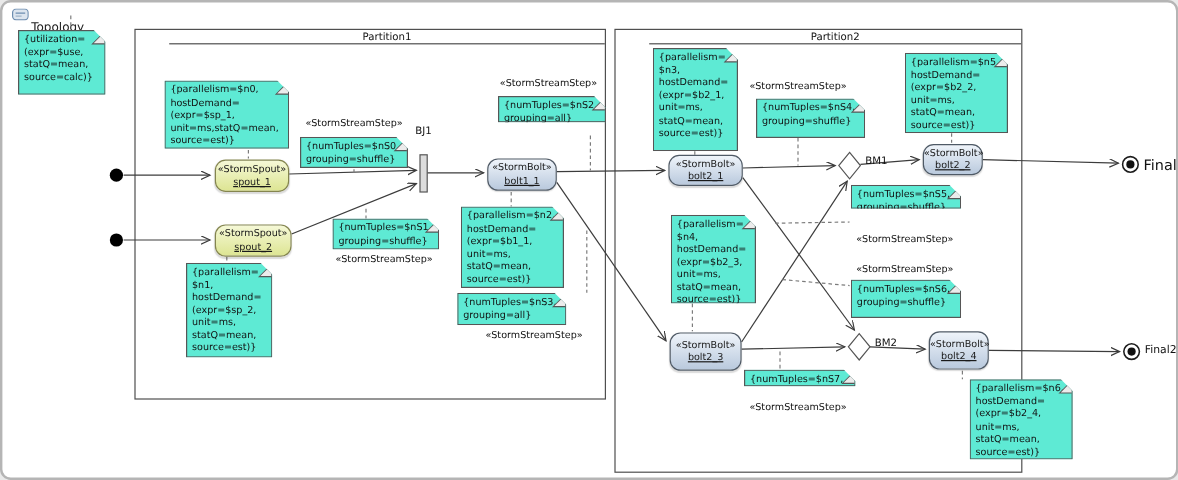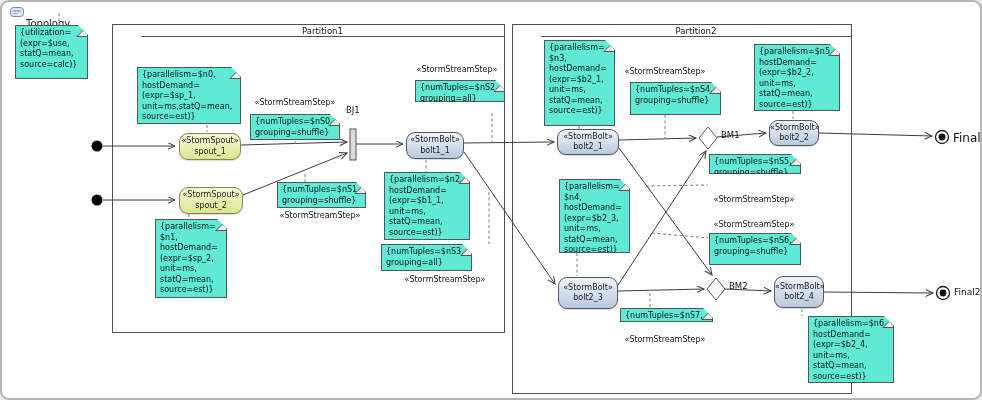--- a/index.html
+++ b/index.html
@@ -10,21 +10,21 @@
   .hdr-title{position:absolute;left:24px;top:4px;font-size:10px;color:#222;margin-top:12px;}
   .partition{position:absolute;border:1px solid #4f4f4f;background:transparent;padding-left:28px;}
   .partition-title{height:12px;border-bottom:1px solid #4f4f4f;text-align:center;
     font-size:8.5px;line-height:12px;color:#111;}
   .edges{position:absolute;left:0;top:0;pointer-events:none;}
   .node{position:absolute;border:1px solid #5c6166;border-radius:9px;text-align:center;
     font-size:8px;line-height:1.3;display:flex;flex-direction:column;justify-content:center;
     box-shadow:0 1px 1px rgba(0,0,0,0.15);}
   .spout{background:linear-gradient(180deg,#f5f8d6 0%,#dde593 100%);border-color:#84854f;}
   .bolt{background:linear-gradient(180deg,#eff4fa 0%,#b9c9dd 100%);border-color:#4f5a66;}
-  .node .nm{white-space:nowrap;}
+  .node .nm{white-space:nowrap;text-decoration:underline;}
   .note{position:absolute;background:#5eead4;border:1px solid #565656;font-size:8px;
     line-height:1.32;padding:2px 3px 2px 4px;white-space:pre-line;color:#111;
     clip-path:polygon(0 0,calc(100% - 10px) 0,100% 10px,100% 100%,0 100%);}
   .note::before{content:"";position:absolute;top:0;right:0;width:0;height:0;
     border-style:solid;border-width:0 0 11px 11px;
     border-color:transparent transparent #565656 transparent;}
   .note::after{content:"";position:absolute;top:1px;right:0;width:0;height:0;
     border-style:solid;border-width:0 0 9px 9px;
     border-color:transparent transparent #ececec transparent;}
   .slabel{position:absolute;font-size:8px;text-align:center;color:#111;white-space:nowrap;}

